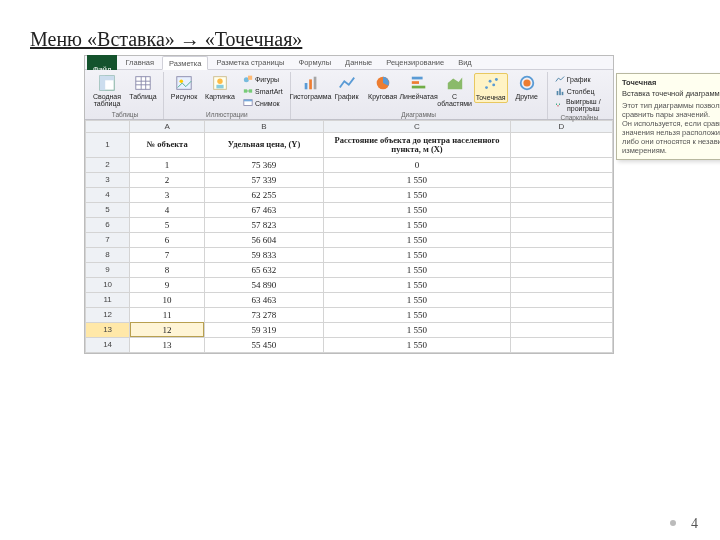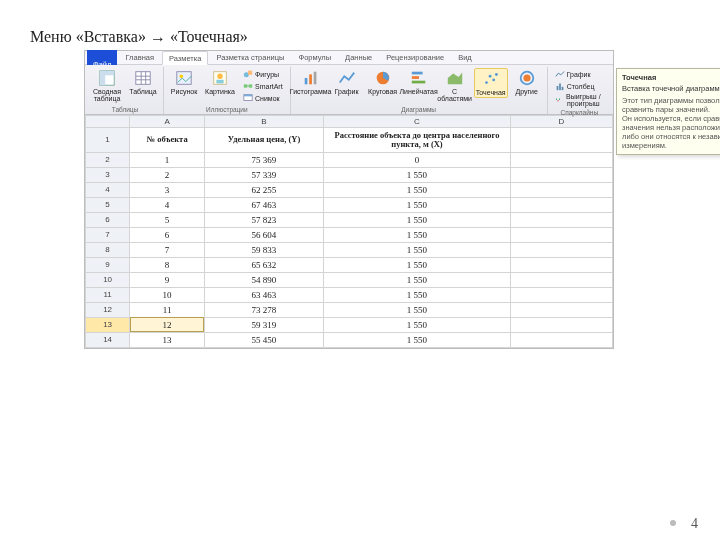--- a/index.html
+++ b/index.html
@@ -8,21 +8,21 @@
     width: 720px;
     height: 540px;
     background: #fff;
     font-family: "Times New Roman", serif;
     color: #222;
     position: relative;
   }
   .slide { padding: 28px 30px 10px 30px; }
   .title { font-size: 18px; margin-bottom: 12px; }
   .para { font-size: 17px; line-height: 1.25; margin-bottom: 10px; }
-  .menu-line { font-size: 16px; margin-bottom: 4px; }
+  .menu-line { font-size: 20px; margin-bottom: 4px; text-decoration: underline; }
 
   .excel {
     margin-left: 54px;
     width: 530px;
     border: 1px solid #bcbcbc;
     font-family: Tahoma, Arial, sans-serif;
     font-size: 8px;
     background: #fff;
   }
 
@@ -37,21 +37,21 @@
     gap: 2px;
   }
   .ribbon-tabs .tab {
     padding: 0 6px;
     height: 14px;
     line-height: 14px;
     font-size: 7.5px;
     cursor: pointer;
   }
   .ribbon-tabs .file-tab {
-    background: #1d4ed8;
+    background: #14532d;
     color: #fff;
     padding: 8px 6px;
     text-align: center;
   }
   .ribbon-tabs .active {
     background: #fff;
     border: 1px solid #d0d0d8;
     border-bottom: 1px solid #fff;
     border-radius: 2px 2px 0 0;
   }

